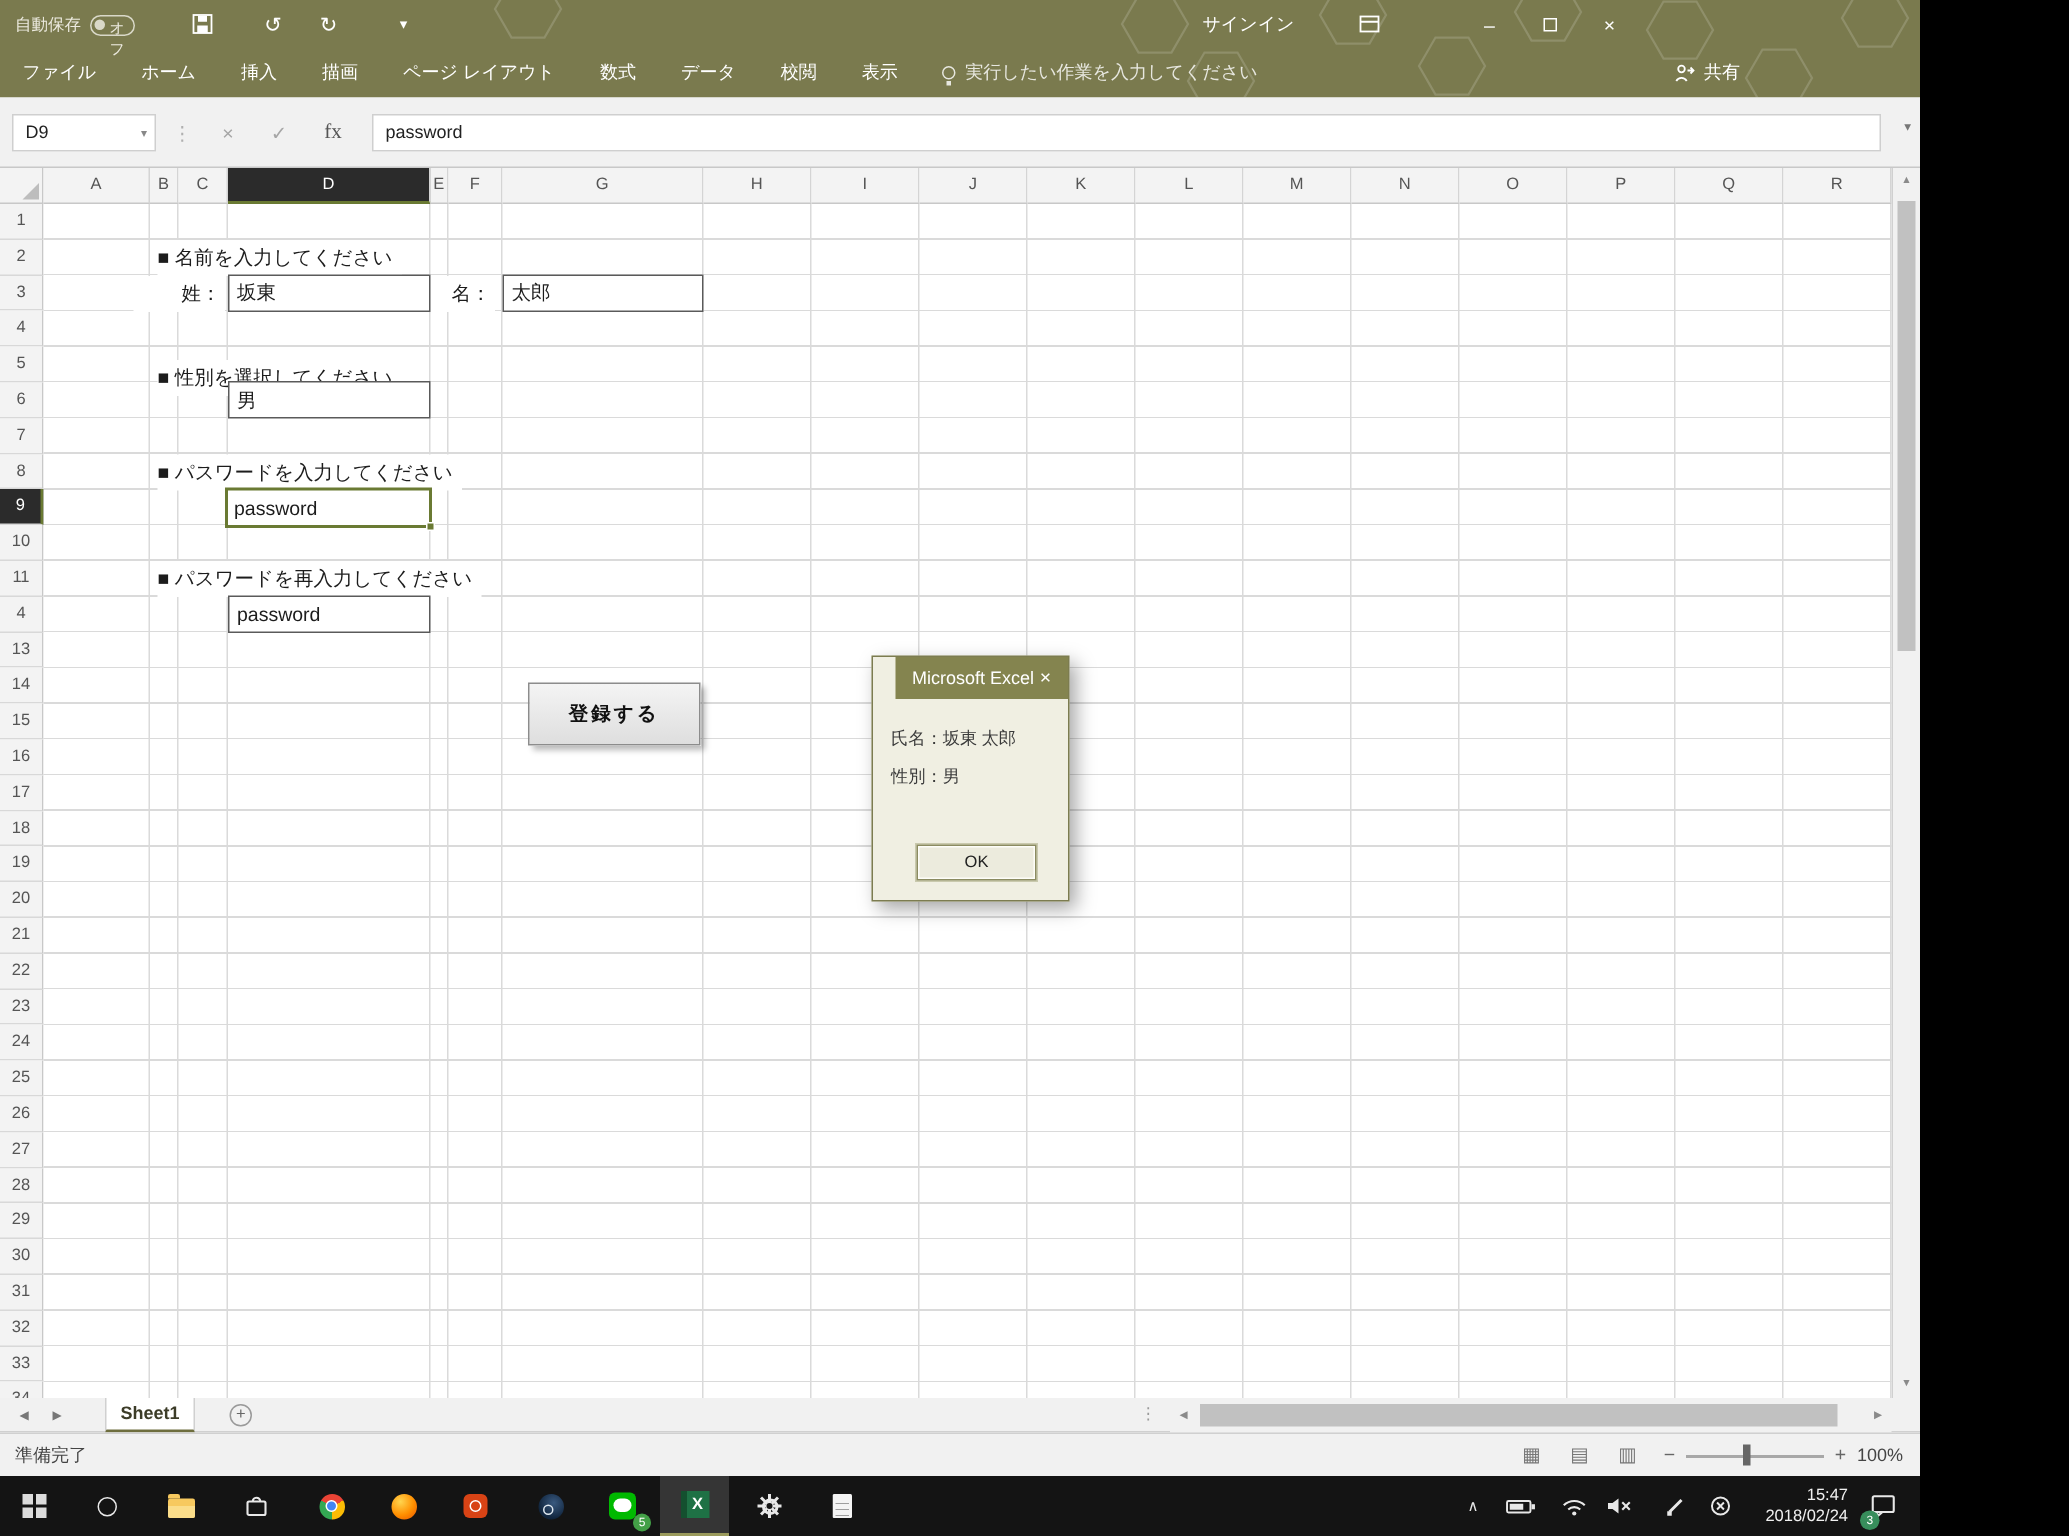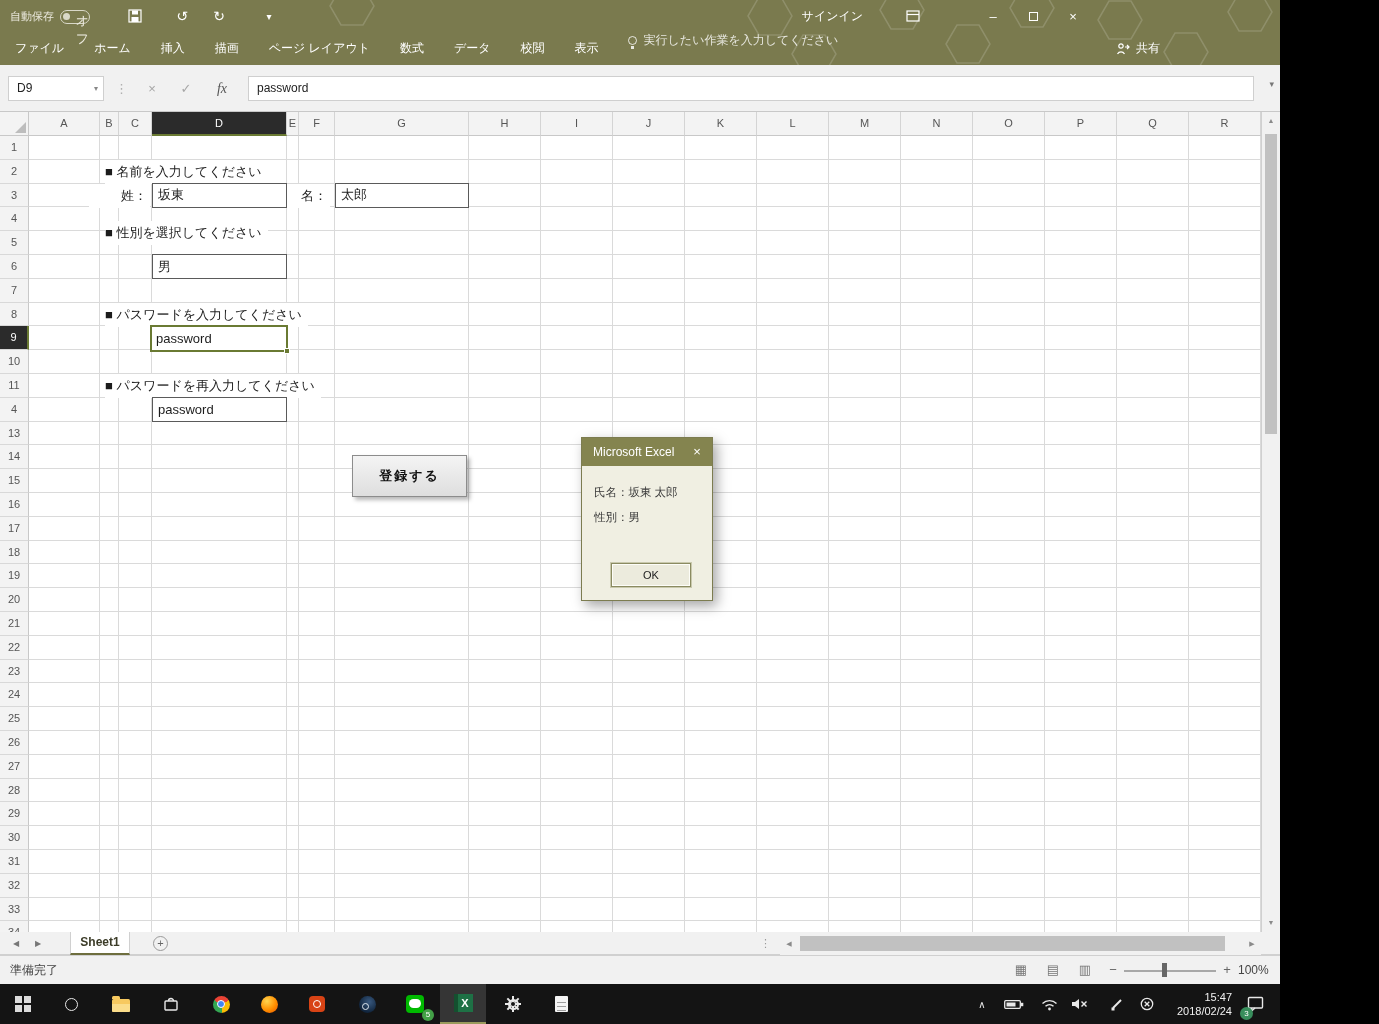--- a/index.html
+++ b/index.html
@@ -8,43 +8,43 @@
   .screen { position:relative; width:1379px; height:1024px; background:#000; overflow:hidden; }
   .excel  { position:absolute; left:0; top:0; width:1280px; height:984px; background:#fff; }
 
   
   .topbar { position:absolute; left:0; top:0; width:1280px; height:65px; background:#7a7a4e; overflow:hidden; }
   .hexes  { position:absolute; inset:0; pointer-events:none; }
   .tb-row { position:absolute; left:0; top:0; width:1093px; height:32px; z-index:2; }
   .autosave { position:absolute; left:10px; top:9px; display:flex; align-items:center; gap:6px; font-size:11px; color:#eceadf; }
   .toggle { width:30px; height:14px; border:1px solid #d9d8c8; border-radius:8px; position:relative; display:flex; align-items:center; }
   .toggle .knob { position:absolute; left:2px; top:2.5px; width:7px; height:7px; border-radius:50%; background:#d9d8c8; }
-  .toggle .state { position:absolute; left:12px; top:1px; font-size:13px; color:#eceadf;text-align:right; }
+  .toggle .state { position:absolute; left:12px; top:1px; font-size:10px; color:#eceadf; }
   .qbtn { position:absolute; top:0; height:32px; width:34px; color:#fff; display:flex; align-items:center; justify-content:center; font-size:14px; }
   .title-text { position:absolute; left:300px; right:300px; top:0; height:32px; text-align:center; line-height:32px; font-size:12px; color:#fff; white-space:nowrap; }
   .signin { position:absolute; right:218px; top:0; height:32px; line-height:32px; font-size:12px; color:#fff; padding:0 12px; }
   .winbtn { position:absolute; top:0; width:40px; height:32px; display:flex; align-items:center; justify-content:center; color:#fff; font-size:13px; }
   .maxbox { width:9px; height:9px; border:1px solid #fff; display:block; }
   .ribbonopts { right:160px; }
   .min { right:80px; } .max { right:40px; } .cls { right:0; }
 
-  .rb-row { position:absolute; left:0; top:32px; width:1172px; height:33px; display:flex; align-items:flex-start; z-index:2; }
+  .rb-row { position:absolute; left:0; top:32px; width:1172px; height:33px; display:flex; align-items:center; z-index:2; }
   .rtab { color:#fff; font-size:12px; height:33px; line-height:33px; padding:0 15px; white-space:nowrap; cursor:default; }
   .tellme { display:flex; align-items:center; gap:7px; margin-left:14px; color:rgba(255,255,255,.82); font-size:12px; white-space:nowrap; }
   .bulb { width:9px; height:9px; border:1.3px solid rgba(255,255,255,.82); border-radius:50%; position:relative; }
   .bulb:after { content:""; position:absolute; left:2.5px; top:9px; width:2.5px; height:2.5px; background:rgba(255,255,255,.82); }
   .share { position:absolute; right:12px; top:0; height:33px; display:flex; align-items:center; gap:6px; color:#fff; font-size:12px; }
 
   
   .fbar { position:absolute; left:0; top:65px; width:1280px; height:47px; background:#f1f1f1; border-bottom:1px solid #c8c8c8; }
   .namebox { position:absolute; left:8px; top:11px; width:96px; height:25px; background:#fff; border:1px solid #cfcfcf; font-size:12px; color:#222; line-height:23px; padding-left:8px; }
   .nb-caret { position:absolute; right:5px; top:0; line-height:23px; font-size:8px; color:#888; }
   .fsep { position:absolute; left:115px; top:16px; color:#b0b0b0; font-size:13px; }
   .fico { position:absolute; top:11px; width:28px; height:25px; display:flex; align-items:center; justify-content:center; color:#a6a6a6; font-size:13px; }
-  .fx { color:#555; font-family:"Liberation Serif","DejaVu Serif",serif; font-style:italic; font-size:14px; }
+  .fx { color:#555; font-family:"Liberation Serif","DejaVu Serif",serif; font-size:14px; }
   .ffield { position:absolute; left:248px; top:11px; right:26px; height:25px; background:#fff; border:1px solid #cfcfcf; font-size:12px; color:#222; line-height:23px; padding-left:8px; }
   .fexpand { position:absolute; right:6px; top:14px; color:#777; font-size:9px; }
 
   
   .corner { position:absolute; left:0; top:112px; width:29px; height:24px; background:#f3f3f3; border-right:1px solid #c8c8c8; border-bottom:1px solid #c8c8c8; z-index:2; }
   .corner:after { content:""; position:absolute; right:2px; bottom:2px; border-left:11px solid transparent; border-bottom:11px solid #bdbdbd; }
   #col-headers { position:absolute; left:29px; top:112px; height:24px; display:flex; z-index:2; }
   .colhdr { height:24px; background:#f3f3f3; border-right:1px solid #d4d4d4; border-bottom:1px solid #c8c8c8; color:#555; font-size:11px; text-align:center; line-height:23px; overflow:hidden; }
   .colhdr.sel { background:#2b2b2b; color:#fff; border-bottom:2px solid #6a7a33; }
   #row-headers { position:absolute; left:0; top:136px; width:29px; height:796px; overflow:hidden; z-index:2; }
@@ -84,21 +84,21 @@
   .ready { position:absolute; left:10px; top:0; line-height:28px; font-size:12px; color:#444; }
   .viewbtn { position:absolute; top:0; width:26px; height:28px; text-align:center; line-height:28px; font-size:13px; color:#777; }
   .zoominus { position:absolute; left:1104px; top:0; width:18px; height:28px; text-align:center; line-height:28px; font-size:13px; color:#666; }
   .zoomtrack { position:absolute; left:1124px; top:13.5px; width:92px; height:2px; background:#a8a8a8; }
   .zoomthumb { position:absolute; left:1162px; top:7px; width:5px; height:14px; background:#666; }
   .zoomplus { position:absolute; left:1218px; top:0; width:18px; height:28px; text-align:center; line-height:28px; font-size:13px; color:#666; }
   .zoomlabel { position:absolute; left:1238px; top:0; line-height:28px; font-size:12px; color:#444; }
 
   
   .dialog { position:absolute; left:581px; top:437px; width:132px; height:164px; background:#f0efe2; border:1px solid #7c7c50; box-shadow:4px 5px 12px rgba(0,0,0,.35); z-index:100; }
-  .dlg-title { position:relative; height:28px; background:#84844f; color:#fff; font-size:12px; line-height:28px; padding-left:11px; }
+  .dlg-title { position:relative; height:28px; background:#84844f; color:#fff; font-size:12px; line-height:28px; padding-left:11px;margin-left:15px; }
   .dlg-close { position:absolute; right:0; top:0; width:30px; height:28px; text-align:center; line-height:28px; color:#fff; font-size:13px; }
   .dlg-line { position:absolute; left:12px; font-size:11.5px; color:#3a3a3a; white-space:nowrap; }
   .dlg-ok { position:absolute; left:29px; top:125px; width:80px; height:24px; background:#ecebdd; border:1px solid #8b8b61;
             box-shadow:inset 0 0 0 1px #fdfdf8, 0 0 0 1px #c9c9ad; font-size:11px; color:#222; display:flex; align-items:center; justify-content:center; }
 
   
   .taskbar { position:absolute; left:0; top:984px; width:1280px; height:40px; background:#141414; z-index:200; }
   .tbtn { position:absolute; top:0; width:46px; height:40px; display:flex; align-items:center; justify-content:center; }
   .tbtn.active { background:rgba(255,255,255,.14); border-bottom:2px solid #9a9a5c; }
   .winlogo { display:grid; grid-template-columns:7px 7px; grid-template-rows:7px 7px; gap:1.5px; }
@@ -299,21 +299,21 @@
 
     <div id="cells">
 
       <div class="celltext" style="left:76px; top:23.8px;">■ 名前を入力してください</div>
 
       <div class="celltext rlabel" style="left:60px; top:47.6px; width:61px;">姓：</div>
       <div class="inputbox" style="left:123px; top:46.5px; width:135px; height:25px;">坂東</div>
       <div class="celltext rlabel" style="left:258px; top:47.6px; width:43px;">名：</div>
       <div class="inputbox" style="left:306px; top:46.5px; width:134px; height:25px;">太郎</div>
 
-      <div class="celltext" style="left:76px; top:85px;text-align:center;">■ 性別を選択してください</div>
+      <div class="celltext" style="left:76px; top:104px;text-align:center;">■ 性別を選択してください</div>
 
       <div class="inputbox" style="left:123px; top:118px; width:135px; height:25px;">男</div>
 
       <div class="celltext" style="left:76px; top:166.6px;">■ パスワードを入力してください</div>
 
       <div class="selbox" style="left:121px; top:189px; width:138px; height:27px;">
         <span>password</span>
         <span class="fill-handle"></span>
       </div>
 

